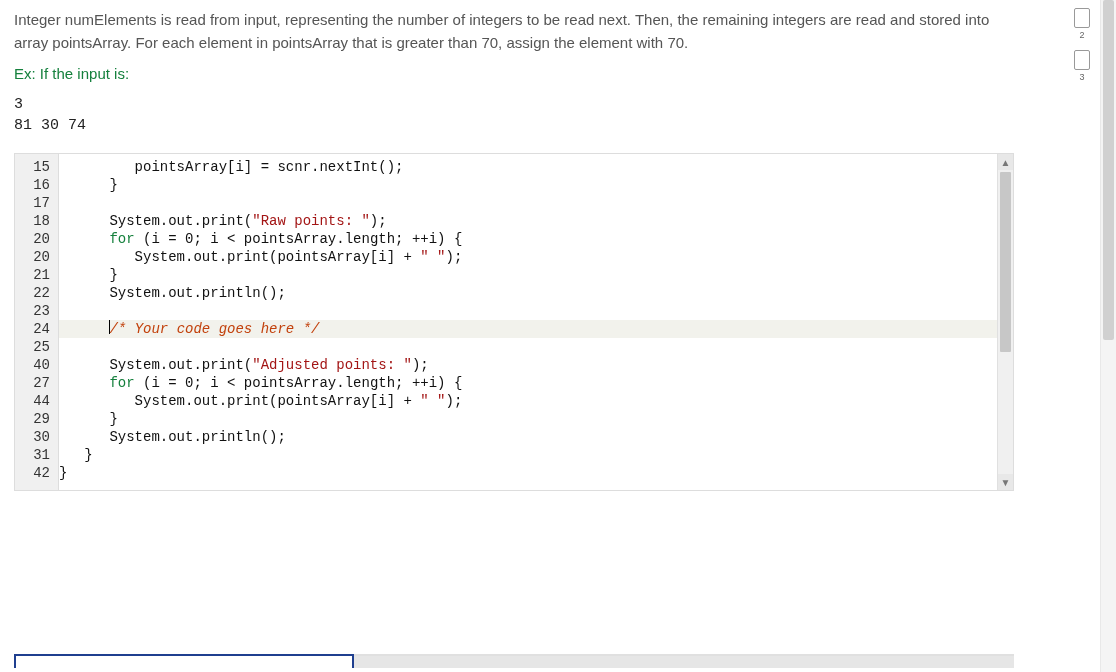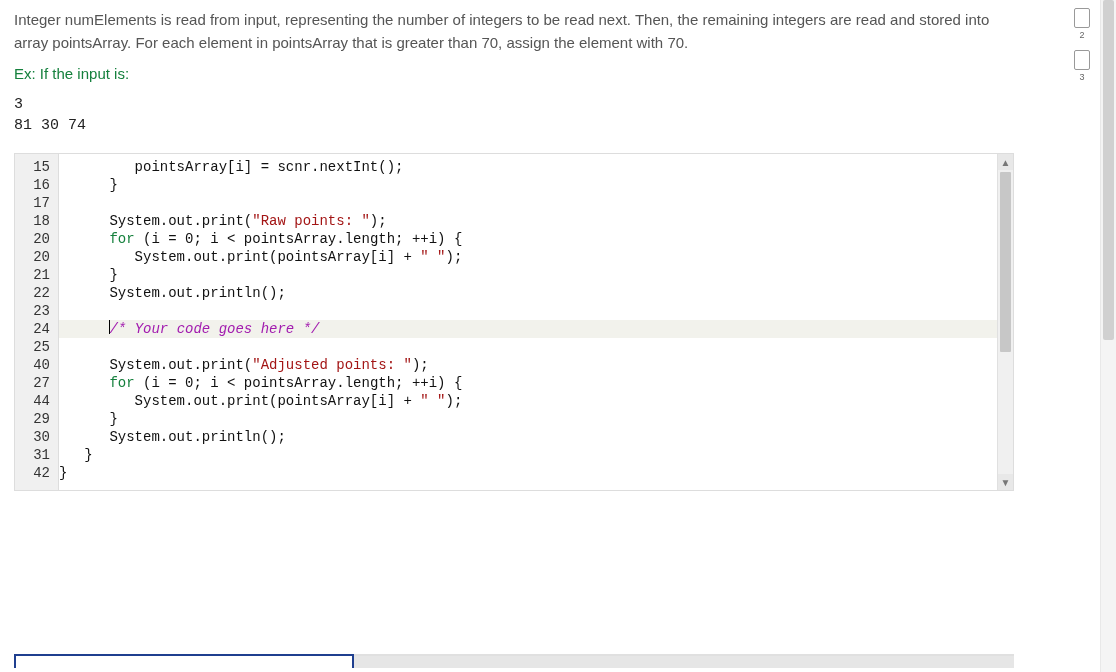--- a/index.html
+++ b/index.html
@@ -67,21 +67,21 @@
   padding: 4px 0 4px 0;
   color: #111;
   line-height: 18px;
   white-space: pre;
   position: relative;
 }
 .code .line { height: 18px; }
 .code .hl { background: #f2f2ec; }
 .code .kw { color: #15803d; }
 .code .str { color: #a31515; }
-.code .cmt { color: #a21caf; font-style: italic; }
+.code .cmt { color: #c2410c; font-style: italic; }
 .vscroll {
   width: 16px;
   background: #f0f0f0;
   position: relative;
   border-left: 1px solid #e0e0e0;
 }
 .vscroll .up, .vscroll .down {
   height: 16px;
   color: #777;
   font-size: 10px;

